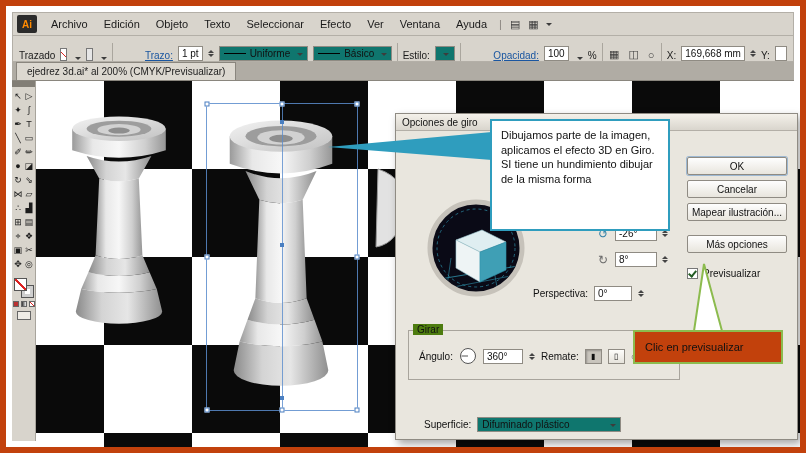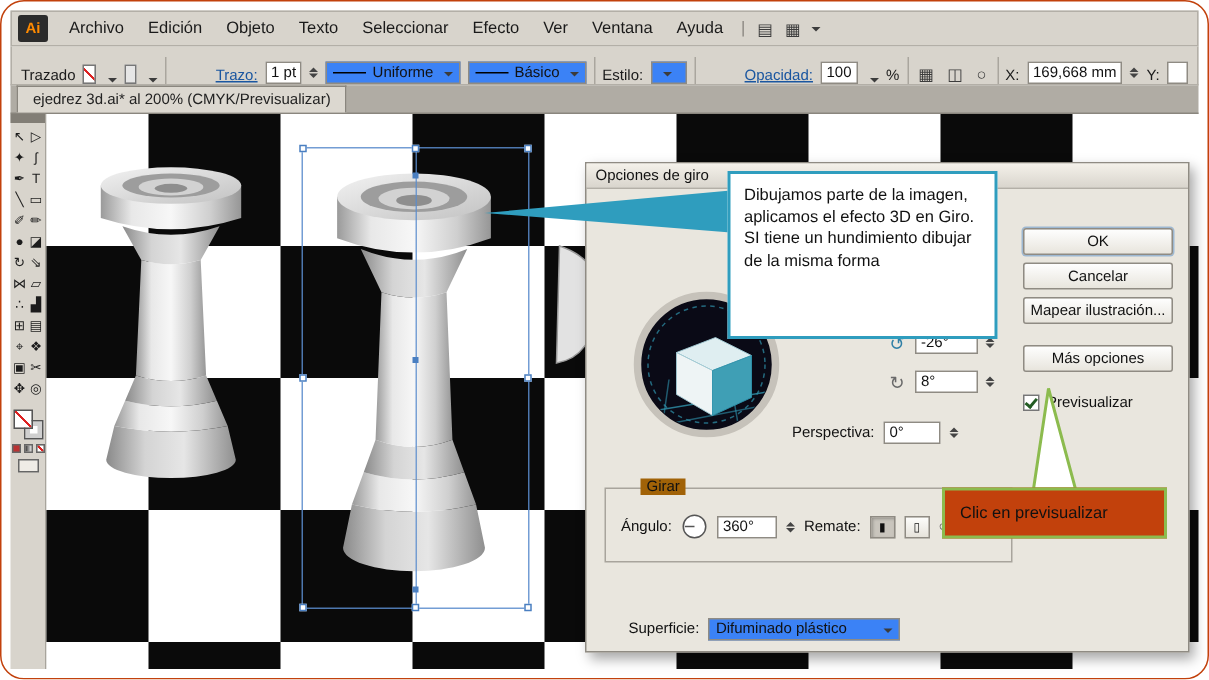--- a/index.html
+++ b/index.html
@@ -1,19 +1,19 @@
 <!DOCTYPE html>
 <html><head>
 <meta charset="utf-8">
 <style>
   * { box-sizing: border-box; margin: 0; padding: 0; }
   html,body { width:806px; height:453px; background:#fff; overflow:hidden;
               font-family:"Liberation Sans", sans-serif; }
   .app { position:relative; width:806px; height:453px; background:#fff;
-         border:1px solid #c2410c; border-radius:16px; overflow:hidden; }
+         border:6px solid #c2410c; border-radius:0; overflow:hidden; }
 
   
   .menubar { position:absolute; left:6px; top:6px; right:6px; height:24px;
              background:#d8d4cc; border:1px solid #b3afa7;
              display:flex; align-items:center; font-size:11px; color:#1a1a1a; padding:0 4px; }
   .ai-logo { width:20px; height:18px; background:#2b2b2b; color:#ff8a00; font-weight:bold;
              font-size:10px; display:flex; align-items:center; justify-content:center;
              margin-right:6px; border-radius:2px; }
   .menu-item { padding:0 8px; line-height:22px; cursor:default; }
   .mb-sep { color:#8a8680; margin:0 4px; }
@@ -30,21 +30,21 @@
   .swatch { width:13px; height:13px; border:1px solid #777; background:#fff; position:relative; }
   .swatch.none { background:linear-gradient(45deg,#fff 44%,#d22 44%,#d22 56%,#fff 56%); }
   .swatch.stroke { background:#fff; box-shadow:inset 0 0 0 3px #e6e6e6, inset 0 0 0 4px #777; }
   .bluelink { color:#1a56a0; text-decoration:underline; cursor:pointer;margin-left:28px; }
   .numbox { background:#fff; border:1px solid #8f8b83; height:15px; display:inline-flex;
             align-items:center; padding:0 3px; font-size:10px; color:#111; }
   .spin { display:inline-flex; flex-direction:column; justify-content:center; height:15px; }
   .spin i { width:0; height:0; border:3px solid transparent; display:block; }
   .spin .up { border-bottom-color:#444; margin-bottom:1px; }
   .spin .dn { border-top-color:#444; }
-  .dropbox { background:#3b82f6; border:1px solid #8f8b83; height:15px; display:inline-flex;
+  .dropbox { background:#0f766e; border:1px solid #8f8b83; height:15px; display:inline-flex;
              align-items:center; padding:0 4px; gap:4px; font-size:10px; color:#111; }
   .lineglyph { display:inline-block; width:22px; height:1px; background:#000; }
   .cb-push { margin-left:auto; }
   .cb-icon { font-size:11px; color:#3c3c3c; padding:0 2px; }
 
   
   .tabbar { position:absolute; left:6px; top:56px; right:6px; height:19px;
             background:#b0aca4; border-bottom:1px solid #8a867e; display:flex; align-items:flex-start; }
   .doc-tab { margin-left:4px; background:#dcd8d0; border:1px solid #8a867e; border-bottom:none;
              height:18px; padding:0 10px; display:inline-flex; align-items:center;
@@ -101,21 +101,21 @@
   .chk { width:11px; height:11px; background:#fff; border:1px solid #777; position:relative; }
   .chk .mark { position:absolute; left:2px; top:0px; width:5px; height:8px;
                border:solid #235c23; border-width:0 2px 2px 0; transform:rotate(40deg); }
   .sphere { position:absolute; left:30px; top:84px; width:100px; height:100px; }
   .rot-row { position:absolute; left:200px; display:flex; align-items:center; gap:5px; }
   .rot-icon { font-size:12px; color:#2f7fa6; width:14px; text-align:center; }
   .persp-row { position:absolute; left:100px; top:172px; display:flex; align-items:center; gap:6px; }
   .persp-label { width:92px; text-align:right; }
   .group { position:absolute; left:12px; top:216px; width:272px; height:50px;
            border:1px solid #a8a49c; }
-  .group .legend { position:absolute; top:-7px; left:23px; background:#a16207; padding:0 4px; font-size:10px; }
+  .group .legend { position:absolute; top:-7px; left:4px; background:#4d7c0f; padding:0 4px; font-size:10px; }
   .group-row { position:absolute; left:10px; top:16px; display:flex; align-items:center; gap:6px; }
   .cap-btn { width:17px; height:15px; border:1px solid #8f8b83; background:linear-gradient(#fdfdfb,#e6e3db);
              font-size:8px; line-height:13px; text-align:center; cursor:pointer; }
   .cap-btn.pressed { background:#c9c5bd; box-shadow:inset 1px 1px 2px rgba(0,0,0,.25); }
   .offset-row { position:absolute; left:14px; top:276px; display:flex; align-items:center; gap:6px; }
   .surface-row { position:absolute; left:28px; top:303px; display:flex; align-items:center; gap:6px; }
 
   
   .callout-blue { position:absolute; left:484px; top:113px; width:180px; min-height:112px;
                   background:#fff; border:2px solid #2f9dbe; padding:7px 9px;
@@ -384,21 +384,21 @@
         <span>Remate:</span>
         <span class="cap-btn pressed">▮</span>
         <span class="cap-btn">▯</span>
         <span style="font-size:10px;color:#555">○</span>
       </div>
     </div>
 
 
     <div class="surface-row">
       <span>Superficie:</span>
-      <span class="dropbox" style="width:128px">
+      <span class="dropbox" style="width:144px">
         <span>Difuminado plástico</span>
         <i class="caret" style="margin-left:auto"></i>
       </span>
     </div>
   </div>
 
   <svg class="blue-pointer" viewBox="0 0 166 36">
     <polygon points="166,4 166,32 2,19" fill="#2f9dbe"></polygon>
   </svg>
   <div class="callout-blue">

